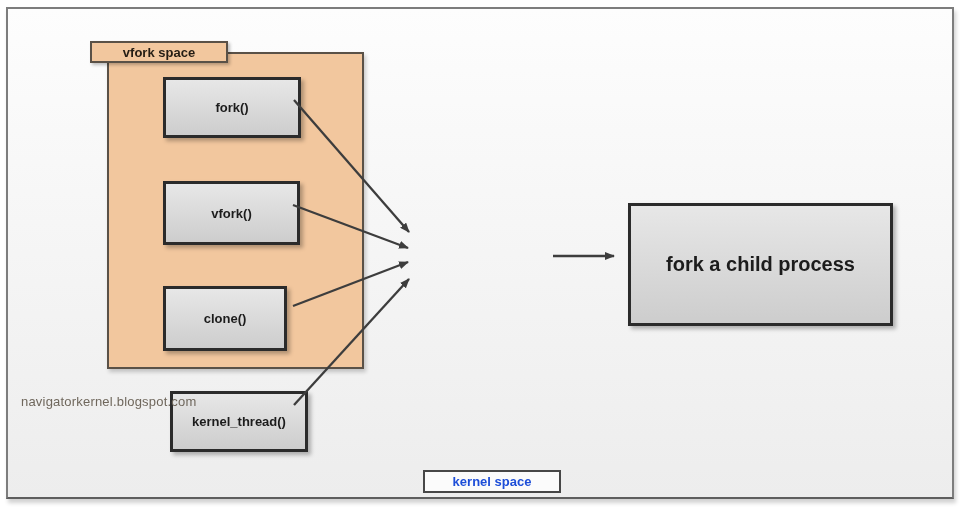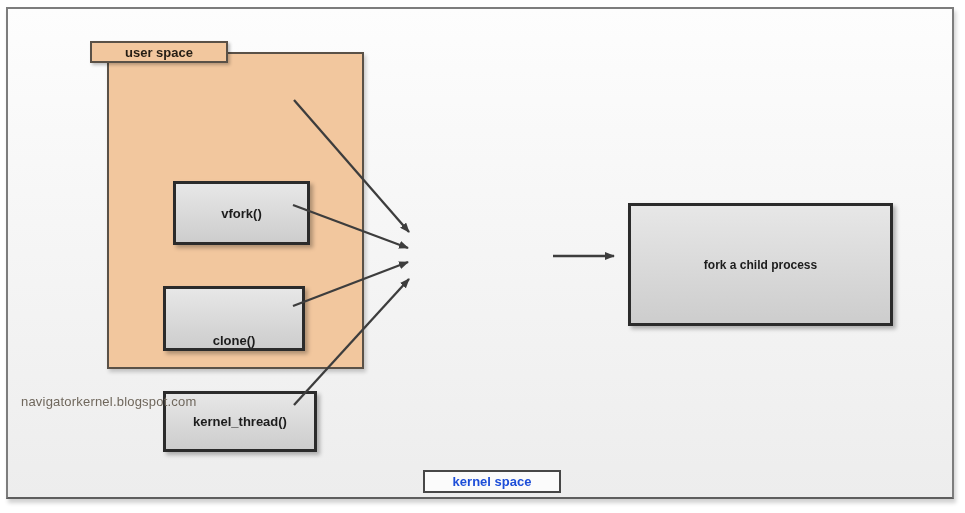--- a/index.html
+++ b/index.html
@@ -74,25 +74,25 @@
     background: linear-gradient(180deg, var(--node-fill-top, #e7e7e7) 0%, var(--node-fill-bottom, #cdcdcd) 100%);
     border: 3px solid var(--node-border, #2b2b2b);
     box-sizing: border-box;
     box-shadow: 3px 3px 4px rgba(0,0,0,0.28);
     font-weight: bold;
     font-size: 13px;
     color: #1c1c1c;
     text-align: center;
   }
   .node-fork          { left: 155px; top: 68px;  width: 138px; height: 61px; }
-  .node-vfork         { left: 165px; top: 172px; width: 137px; height: 64px; }
-  .node-clone         { left: 155px; top: 277px; width: 142px; height: 65px; align-items: flex-end; }
-  .node-kernel-thread { left: 155px; top: 382px; width: 154px; height: 61px; }
+  .node-vfork         { left: 155px; top: 172px; width: 137px; height: 64px; }
+  .node-clone         { left: 155px; top: 277px; width: 124px; height: 65px; }
+  .node-kernel-thread { left: 162px; top: 382px; width: 138px; height: 61px; }
   .node-do-fork       { left: 415px; top: 225px; width: 137px; height: 63px; }
-  .node-result        { left: 620px; top: 194px; width: 265px; height: 123px; font-size: 12px; }
+  .node-result        { left: 620px; top: 194px; width: 265px; height: 123px; font-size: 20px; }
   .watermark {
     position: absolute;
     left: 13px;
     top: 341px;
     font-size: 13px;
     color: var(--watermark-color, #6f675c);
     letter-spacing: 0.2px;
     z-index: 5;
     margin-top: 44px;
   }
@@ -112,23 +112,26 @@
 </style>
 </head>
 <body>
 
 <div class="stage">
   <div class="frame">
 
     <div class="panel-userspace"></div>
 
     <div class="tag tag-userspace">
-      <span>user space</span>
+      <span>vfork space</span>
     </div>
 
+    <div class="node node-fork">
+      <span>fork()</span>
+    </div>
 
     <div class="node node-vfork">
       <span>vfork()</span>
     </div>
 
     <div class="node node-clone">
       <span>clone()</span>
     </div>
 
     <div class="node node-kernel-thread">

